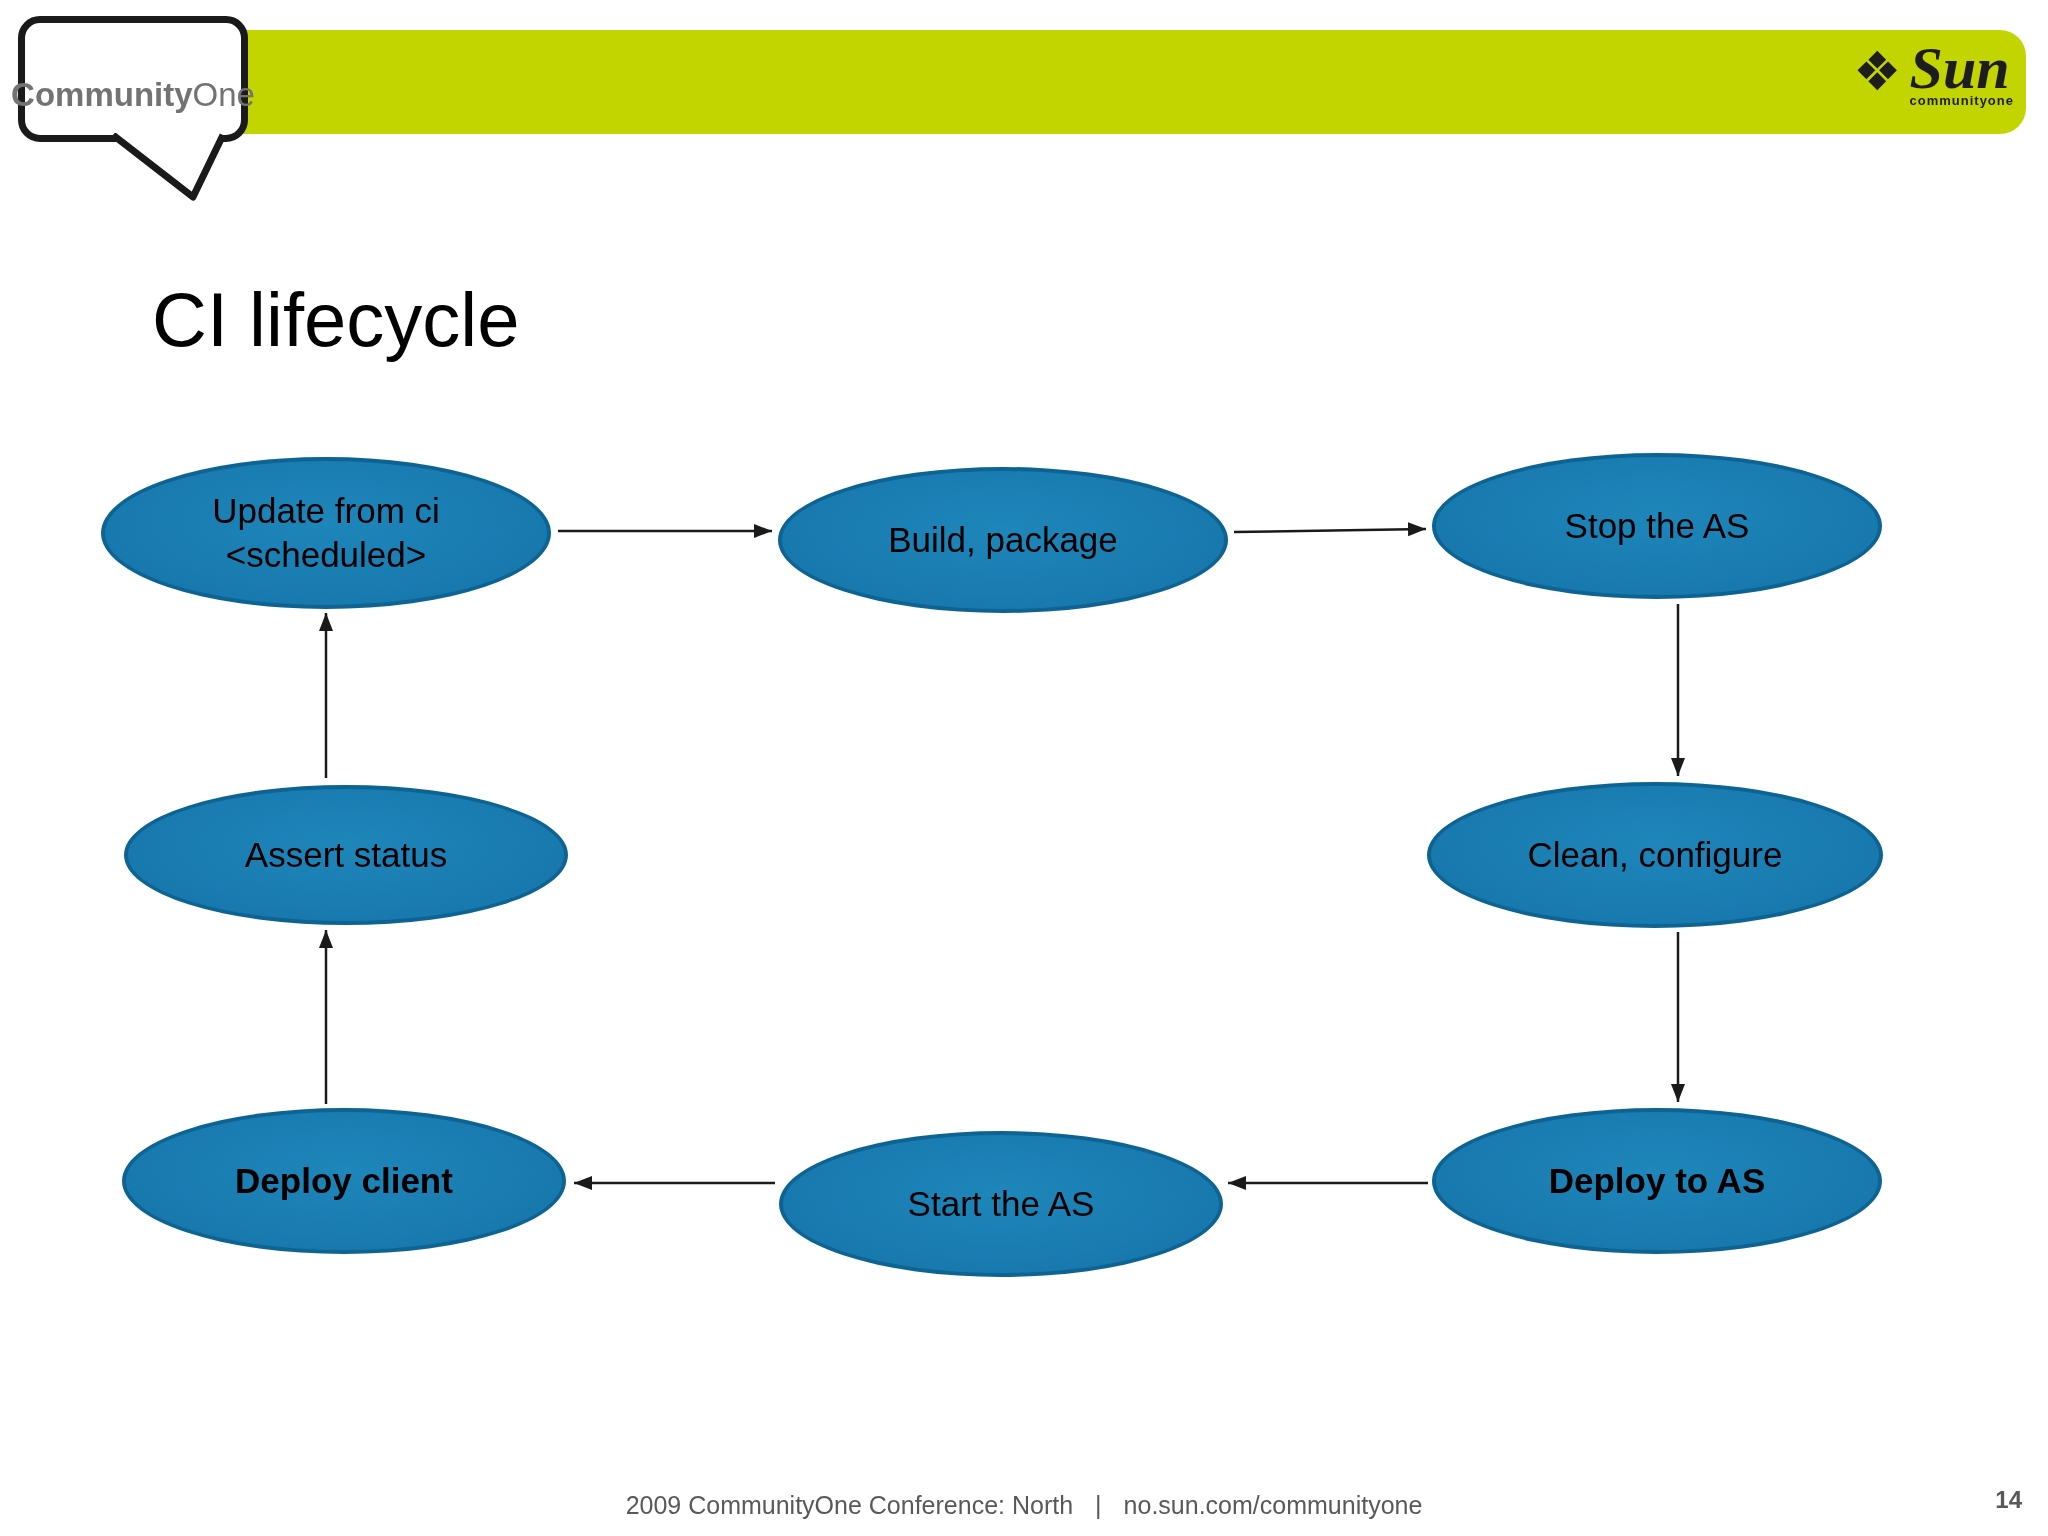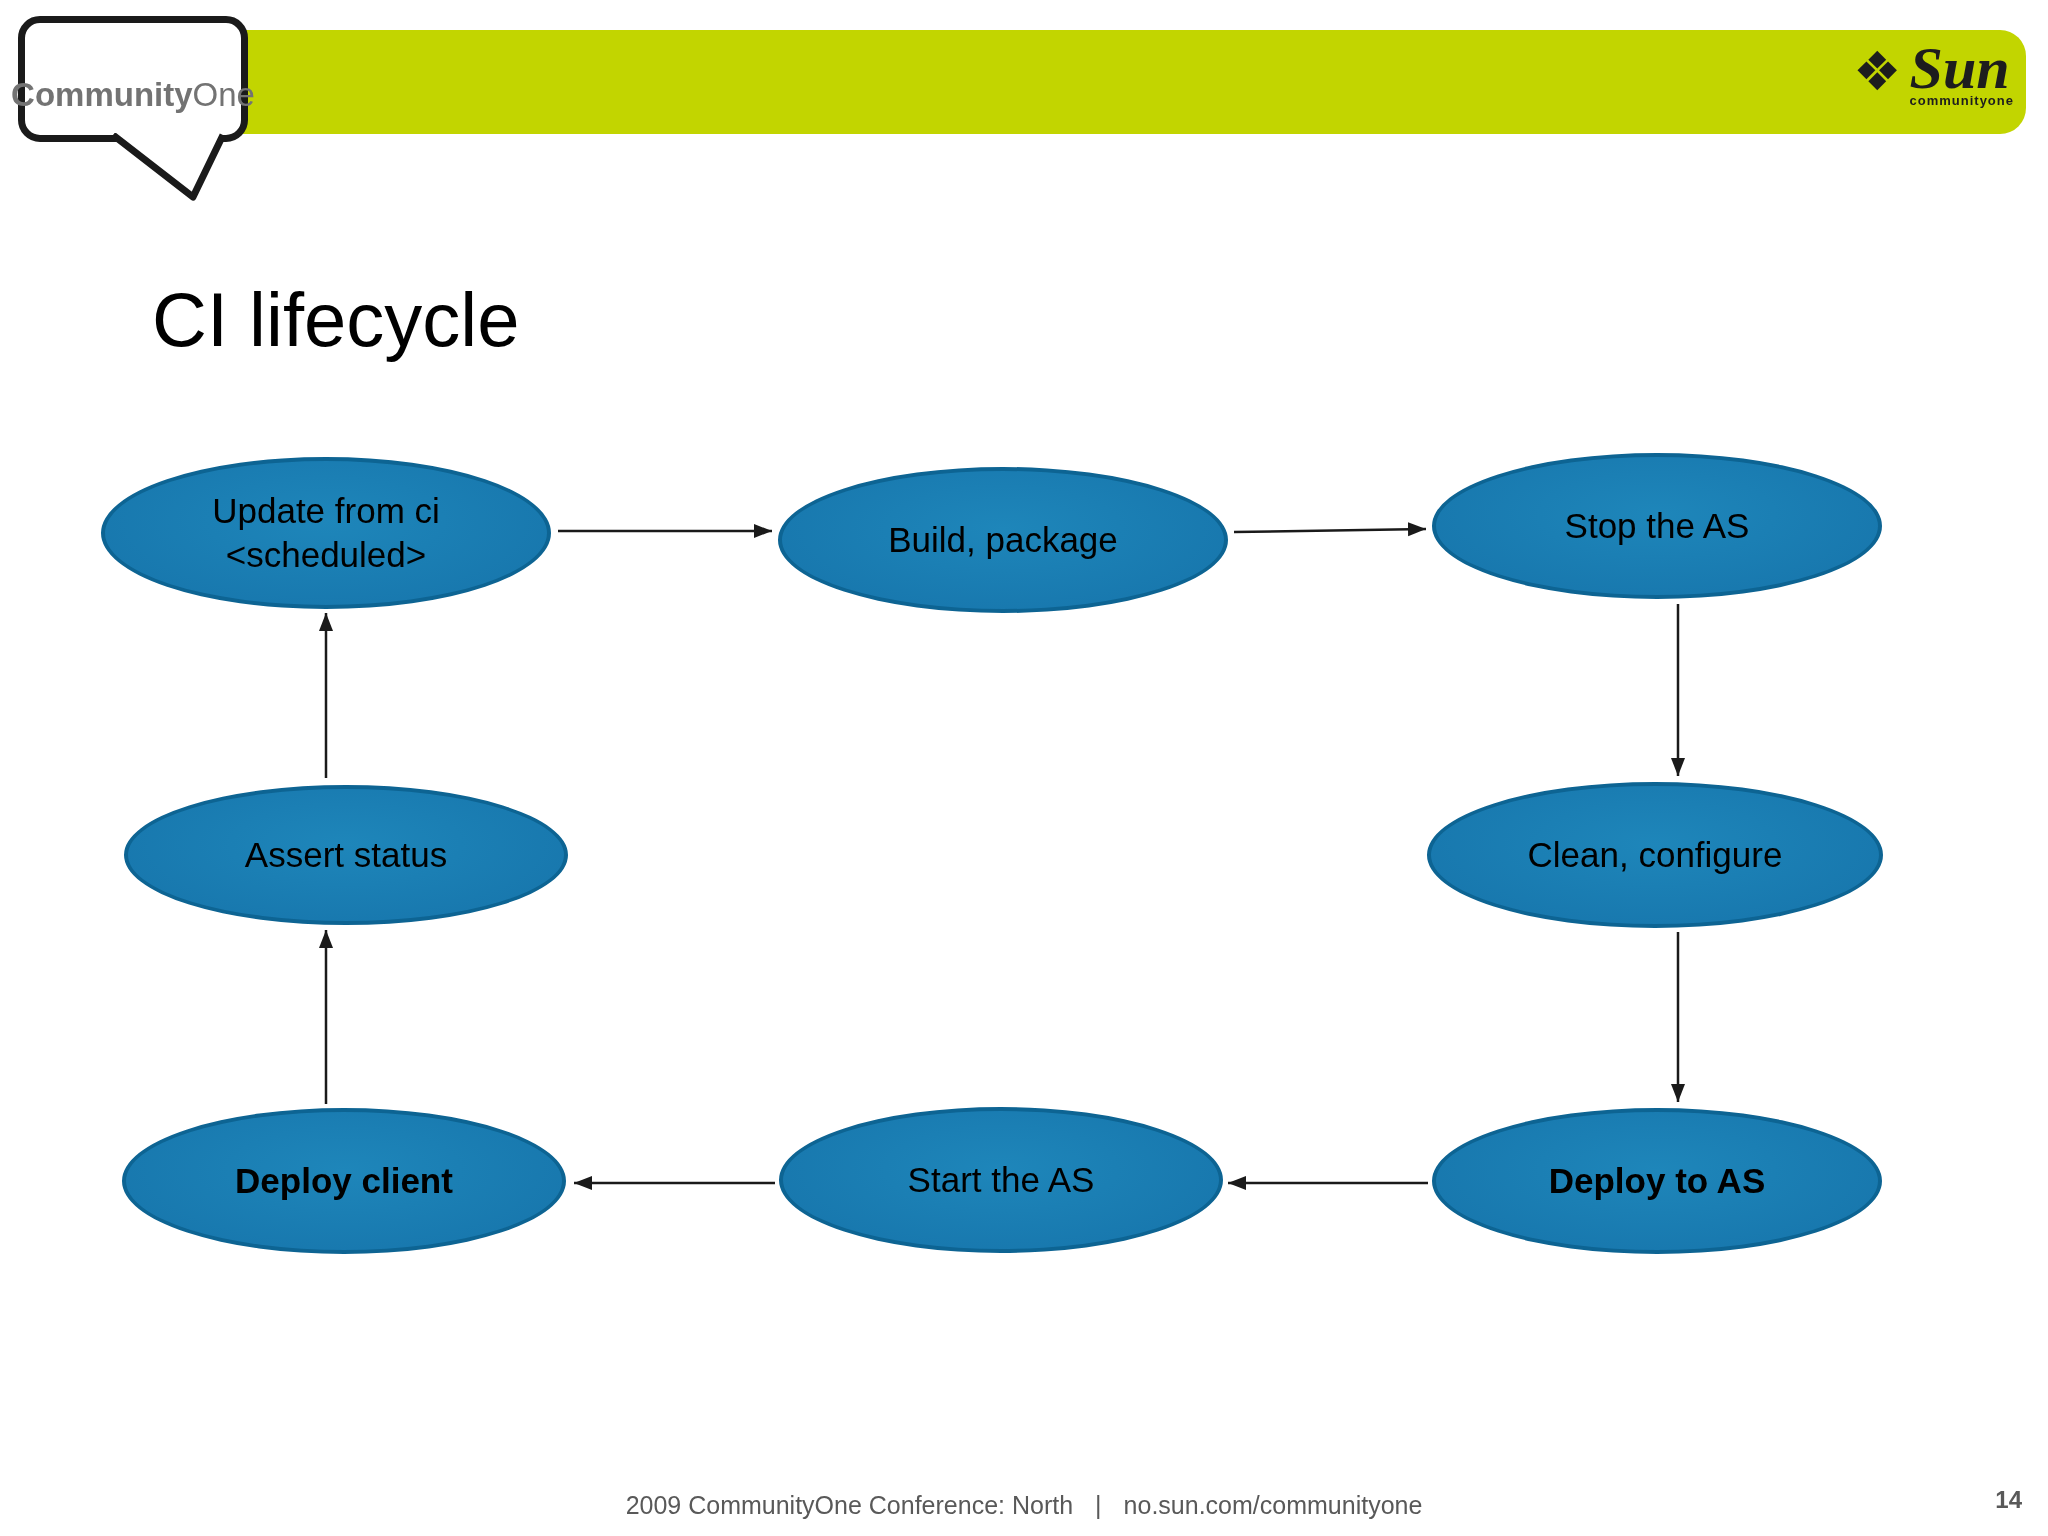--- a/index.html
+++ b/index.html
@@ -84,21 +84,21 @@
         </div>
         <div class="node" style="left: 1432px; top: 453px; width: 450px; height: 146px; background: radial-gradient(at 50% 42%, rgb(30, 134, 186) 0%, rgb(24, 120, 174) 75%); border: 4px solid rgb(13, 100, 147);">
           <span>Stop the AS</span>
         </div>
         <div class="node" style="left: 1427px; top: 782px; width: 456px; height: 146px; background: radial-gradient(at 50% 42%, rgb(30, 134, 186) 0%, rgb(24, 120, 174) 75%); border: 4px solid rgb(13, 100, 147);">
           <span>Clean, configure</span>
         </div>
         <div class="node" style="left: 1432px; top: 1108px; width: 450px; height: 146px; background: radial-gradient(at 50% 42%, rgb(30, 134, 186) 0%, rgb(24, 120, 174) 75%); border: 4px solid rgb(13, 100, 147); font-weight: bold;">
           <span>Deploy to AS</span>
         </div>
-        <div class="node" style="left: 779px; top: 1107px; width: 444px; height: 146px; background: radial-gradient(at 50% 42%, rgb(30, 134, 186) 0%, rgb(24, 120, 174) 75%); border: 4px solid rgb(13, 100, 147);">
+        <div class="node" style="left: 779px; top: 1131px; width: 444px; height: 146px; background: radial-gradient(at 50% 42%, rgb(30, 134, 186) 0%, rgb(24, 120, 174) 75%); border: 4px solid rgb(13, 100, 147);">
           <span>Start the AS</span>
         </div>
         <div class="node" style="left: 122px; top: 1108px; width: 444px; height: 146px; background: radial-gradient(at 50% 42%, rgb(30, 134, 186) 0%, rgb(24, 120, 174) 75%); border: 4px solid rgb(13, 100, 147); font-weight: bold;">
           <span>Deploy client</span>
         </div>
         <div class="node" style="left: 124px; top: 785px; width: 444px; height: 140px; background: radial-gradient(at 50% 42%, rgb(30, 134, 186) 0%, rgb(24, 120, 174) 75%); border: 4px solid rgb(13, 100, 147);">
           <span>Assert status</span>
         </div>
       </div>
   </div>

